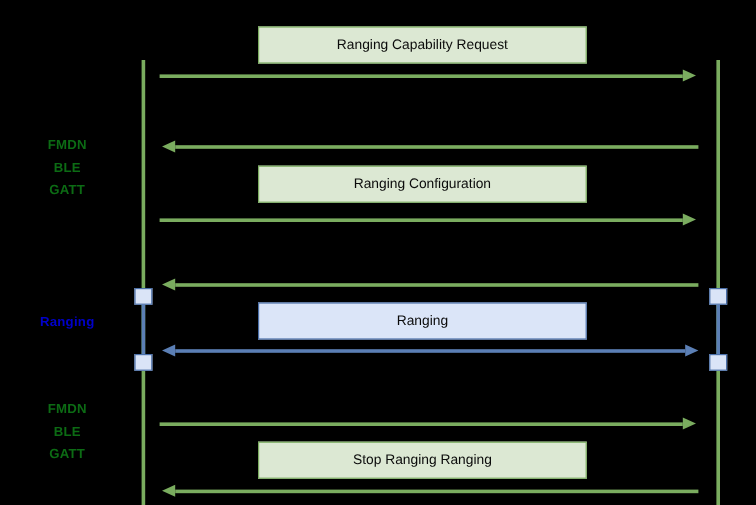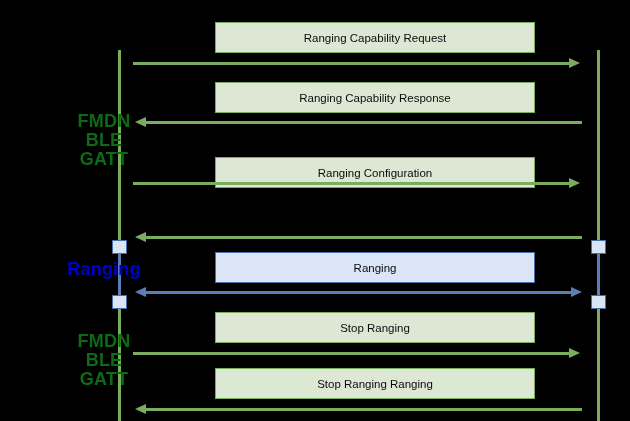--- a/index.html
+++ b/index.html
@@ -39,35 +39,34 @@
     border: 1px solid #4a6fa8;
     box-sizing: border-box;
   }
 
   
   .phase-label {
     position: absolute;
     left: 0;
     width: 112px;
     text-align: center;
-    font-size: 18px;
+    font-size: 11px;
     font-weight: bold;
     line-height: 19px;
     white-space: pre-line;
     letter-spacing: 0.2px;
-    padding-left: 48px;
   }
   .phase-label.green { color: #0c6b14; }
   .phase-label.blue  { color: #0000cc; }
 
   
   .msg-box {
     position: absolute;
     left: 215px;
-    width: 320px;
+    width: 274px;
     height: 31px;
     box-sizing: border-box;
     display: flex;
     align-items: center;
     justify-content: center;
     font-size: 11.5px;
     color: #0b0b0b;
   }
   .msg-box.green {
     background: #dce8d3;
@@ -126,45 +125,43 @@
   <div class="phase-label green" style="top:332px;">FMDN
 BLE
 GATT</div>
 
   <div class="msg-box green" style="top:22px;">Ranging Capability Request</div>
   <div class="arrow green" style="left:133px; top:58px; width:447px;">
     <div class="shaft" style="left:0; width:436px;"></div>
     <div class="head right" style="left:436px;"></div>
   </div>
 
-  <div class="msg-box green" style="top:82px;">Ranging Capability Response</div>
   <div class="arrow green" style="left:135px; top:117px; width:447px;">
     <div class="head left" style="left:0;"></div>
     <div class="shaft" style="left:11px; width:436px;"></div>
   </div>
 
-  <div class="msg-box green" style="top:157px;">Ranging Configuration</div>
+  <div class="msg-box green" style="top:138px;">Ranging Configuration</div>
   <div class="arrow green" style="left:133px; top:178px; width:447px;">
     <div class="shaft" style="left:0; width:436px;"></div>
     <div class="head right" style="left:436px;"></div>
   </div>
 
   <div class="arrow green" style="left:135px; top:232px; width:447px;">
     <div class="head left" style="left:0;"></div>
     <div class="shaft" style="left:11px; width:436px;"></div>
   </div>
 
   <div class="msg-box blue" style="top:252px;">Ranging</div>
   <div class="arrow blue" style="left:135px; top:287px; width:447px;">
     <div class="head left" style="left:0;"></div>
     <div class="shaft" style="left:11px; width:425px;"></div>
     <div class="head right" style="left:436px;"></div>
   </div>
 
-  <div class="msg-box green" style="top:312px;">Stop Ranging</div>
   <div class="arrow green" style="left:133px; top:348px; width:447px;">
     <div class="shaft" style="left:0; width:436px;"></div>
     <div class="head right" style="left:436px;"></div>
   </div>
 
   <div class="msg-box green" style="top:368px;">Stop Ranging Ranging</div>
   <div class="arrow green" style="left:135px; top:404px; width:447px;">
     <div class="head left" style="left:0;"></div>
     <div class="shaft" style="left:11px; width:436px;"></div>
   </div>

